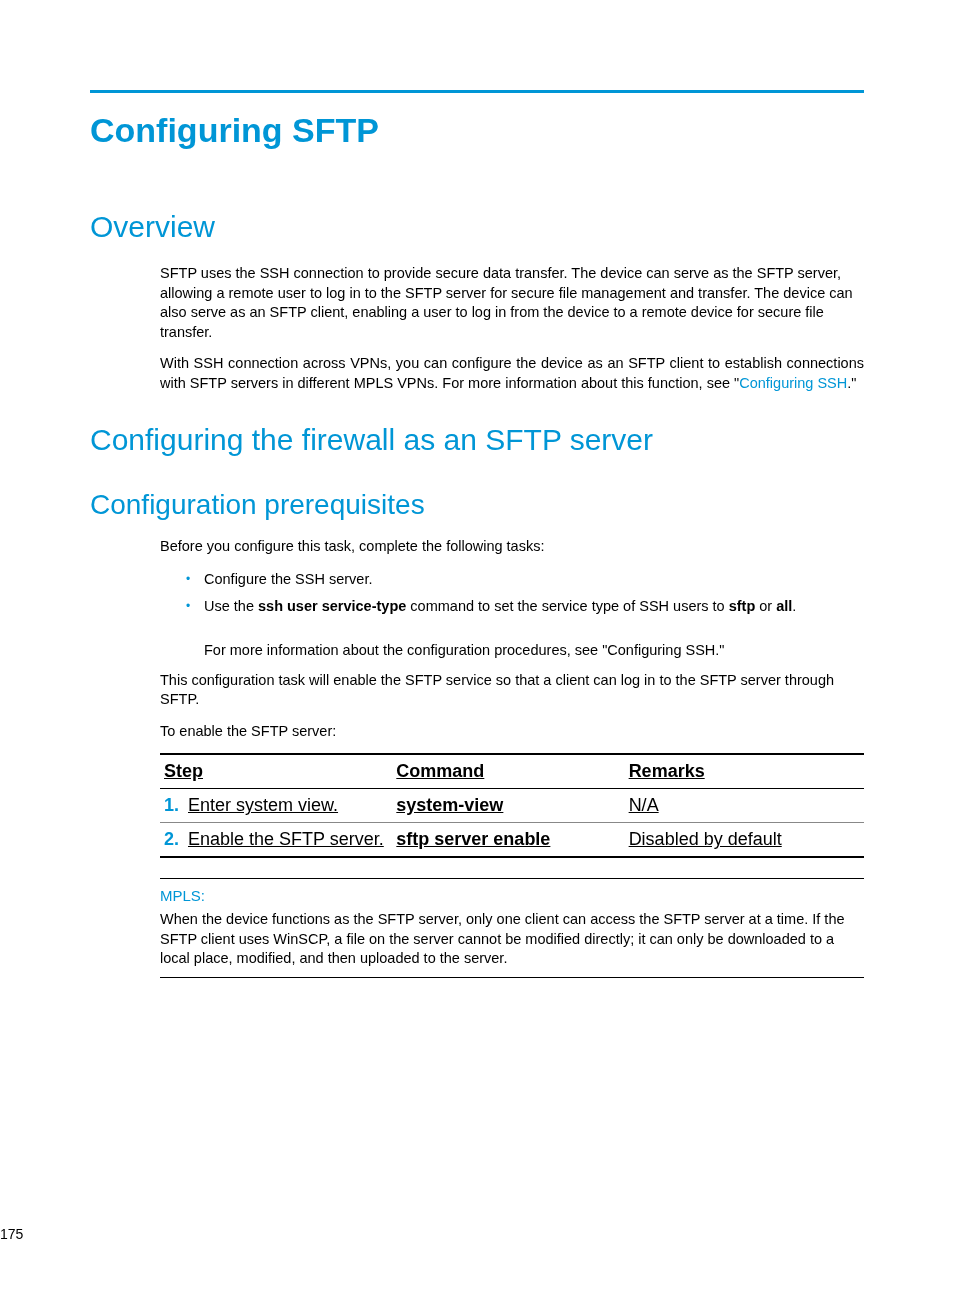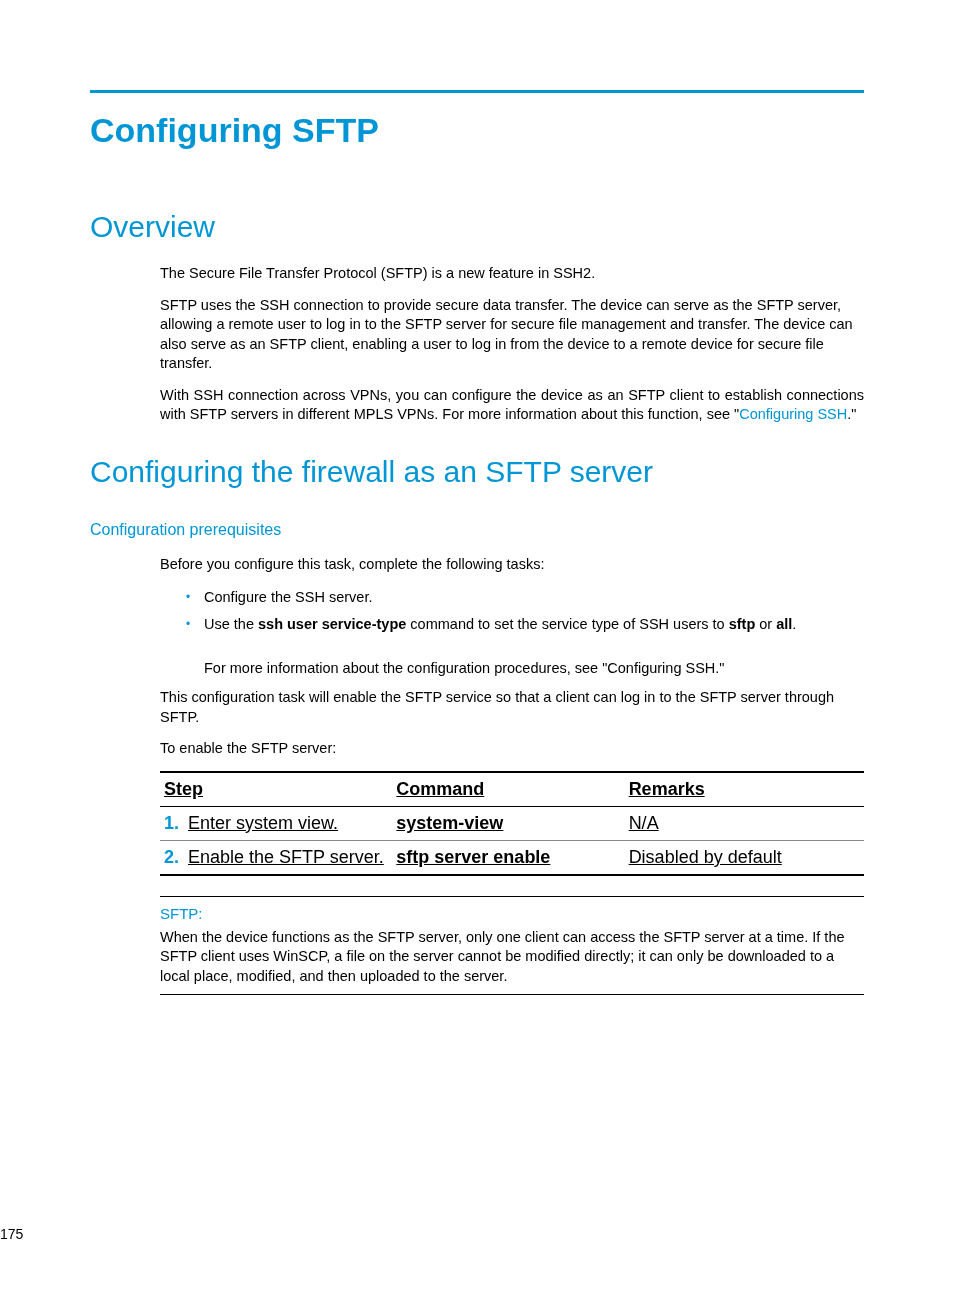--- a/index.html
+++ b/index.html
@@ -26,21 +26,21 @@
   }
   h2.section {
     color: #0096d6;
     font-size: 30px;
     font-weight: normal;
     margin-bottom: 20px;
     margin-top: 30px;
   }
   h3.subsection {
     color: #0096d6;
-    font-size: 16px;
+    font-size: 28px;
     font-weight: normal;
     margin-top: 32px;
     margin-bottom: 16px;
   }
   .body-indent {
     margin-left: 70px;
   }
   p.para {
     font-size: 14.5px;
     line-height: 1.35;
@@ -136,21 +136,20 @@
 </style>
 </head>
 <body>
 
 <div class="page">
   <div class="topbar"></div>
   <h1 class="title">Configuring SFTP</h1>
 
   <h2 class="section">Overview</h2>
   <div class="body-indent">
-    <p class="para">The Secure File Transfer Protocol (SFTP) is a new feature in SSH2.</p>
     <p class="para">SFTP uses the SSH connection to provide secure data transfer. The device can serve as the SFTP server, allowing a remote user to log in to the SFTP server for secure file management and transfer. The device can also serve as an SFTP client, enabling a user to log in from the device to a remote device for secure file transfer.</p>
     <p class="para justify">
       <span>With SSH connection across VPNs, you can configure the device as an SFTP client to establish connections with SFTP servers in different MPLS VPNs. For more information about this function, see "</span><a class="link">Configuring SSH</a><span>."</span>
     </p>
   </div>
 
   <h2 class="section">Configuring the firewall as an SFTP server</h2>
 
   <h3 class="subsection">Configuration prerequisites</h3>
   <div class="body-indent">
@@ -184,19 +183,19 @@
         </tr>
         <tr>
           <td><span class="step-num">2.</span><span>Enable the SFTP server.</span></td>
           <td class="cmd">sftp server enable</td>
           <td>Disabled by default</td>
         </tr>
       </tbody>
     </table>
 
     <div class="note-box">
-      <div class="note-label">SFTP:</div>
+      <div class="note-label">MPLS:</div>
       <div class="note-text">When the device functions as the SFTP server, only one client can access the SFTP server at a time. If the SFTP client uses WinSCP, a file on the server cannot be modified directly; it can only be downloaded to a local place, modified, and then uploaded to the server.</div>
     </div>
   </div>
 </div>
 
 <div class="page-number">175</div>
 
 </body></html>

